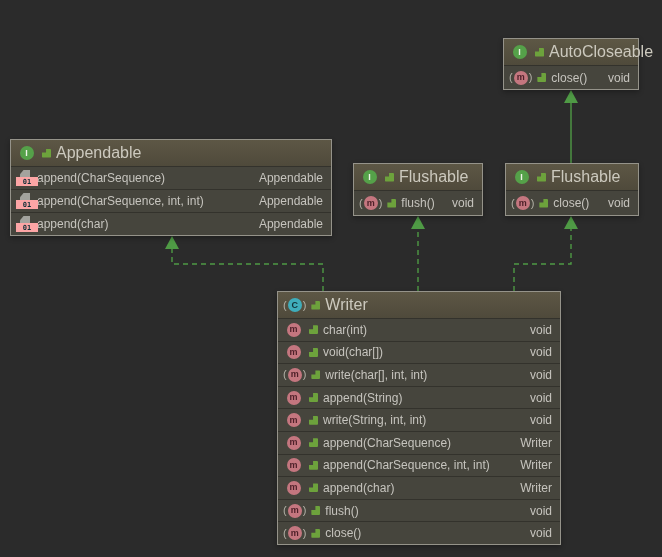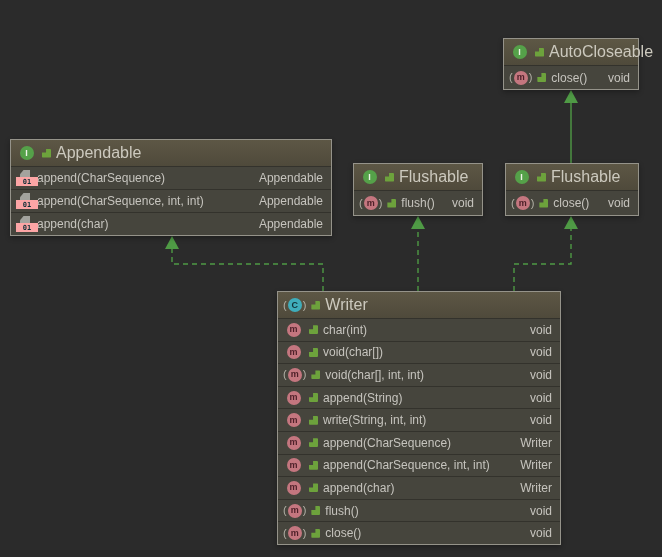--- a/index.html
+++ b/index.html
@@ -184,21 +184,21 @@
           </span>
         <span class="mini"></span>
         <span class="m-name">void(char[])</span>
         <span class="m-ret">void</span>
       </div>
       <div class="row">
         <span class="mico abs">
             <span class="circ method-circ">m</span>
           </span>
         <span class="mini"></span>
-        <span class="m-name">void(char[], int, int)</span>
+        <span class="m-name">write(char[], int, int)</span>
         <span class="m-ret">void</span>
       </div>
       <div class="row">
         <span class="mico">
             <span class="circ method-circ">m</span>
           </span>
         <span class="mini"></span>
         <span class="m-name">append(String)</span>
         <span class="m-ret">void</span>
       </div>

